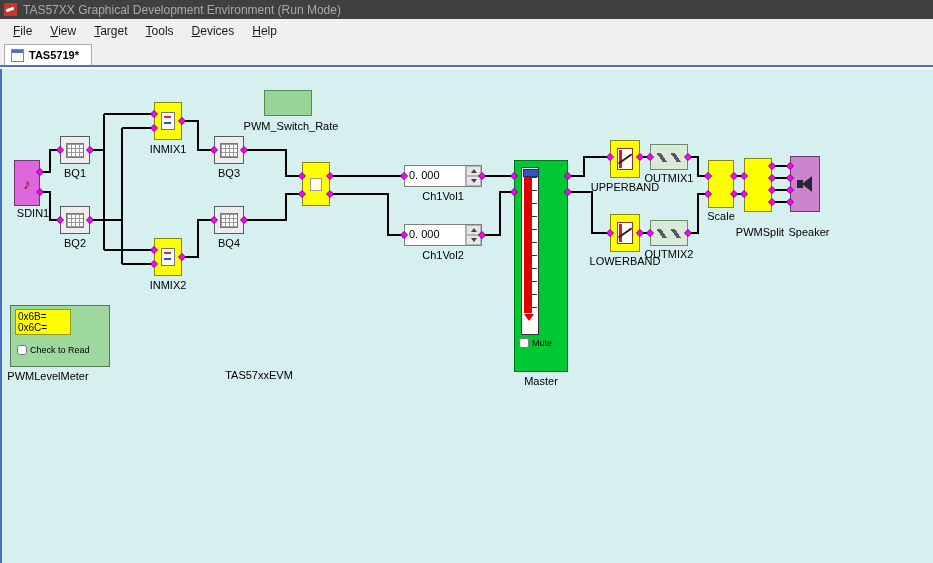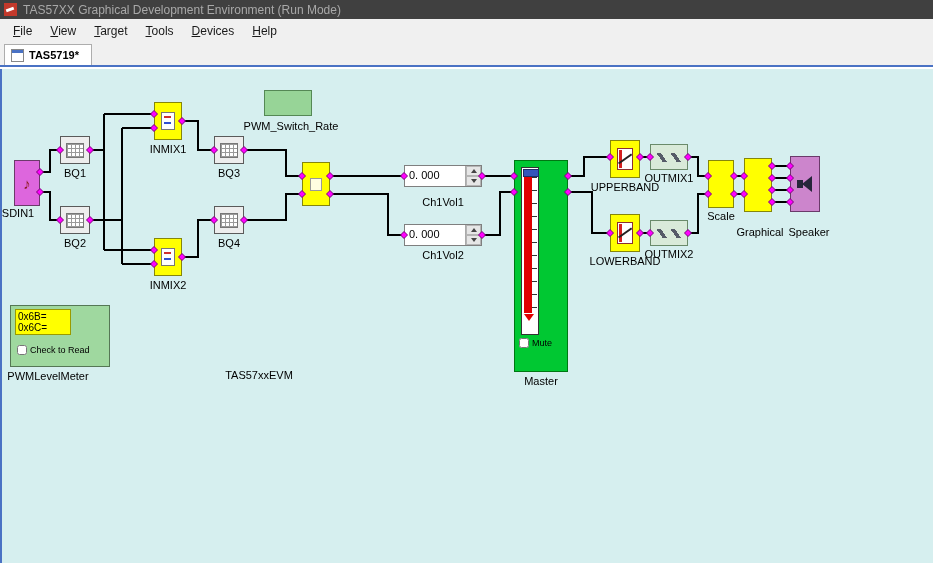--- a/index.html
+++ b/index.html
@@ -120,21 +120,21 @@
       <span class="tab-icon"></span>
       <span class="tab-label">TAS5719*</span>
     </div>
   </div>
 
   <div class="canvas-bg"></div>
 
   <div class="block sdin" style="left:14px;top:160px;width:26px;height:46px;">
     <span class="note">♪</span>
   </div>
-  <div class="blabel" style="left:18px;top:207px;">SDIN1</div>
+  <div class="blabel" style="left:33px;top:207px;">SDIN1</div>
 
   <div class="block bq" style="left:60px;top:136px;width:30px;height:28px;">
     <span class="bq-grid"></span>
   </div>
   <div class="blabel" style="left:75px;top:167px;">BQ1</div>
 
   <div class="block bq" style="left:60px;top:206px;width:30px;height:28px;">
     <span class="bq-grid"></span>
   </div>
   <div class="blabel" style="left:75px;top:237px;">BQ2</div>
@@ -170,21 +170,21 @@
     <span class="vol-val">0. 000</span>
     <span class="spin">
       <span class="spin-btn">
           <i class="tri-up"></i>
         </span>
       <span class="spin-btn">
           <i class="tri-down"></i>
         </span>
     </span>
   </div>
-  <div class="blabel" style="left:443px;top:196px;">Ch1Vol1</div>
+  <div class="blabel" style="left:443px;top:190px;">Ch1Vol1</div>
 
   <div class="volbox" style="left:404px;top:224px;width:78px;height:22px;">
     <span class="vol-val">0. 000</span>
     <span class="spin">
       <span class="spin-btn">
           <i class="tri-up"></i>
         </span>
       <span class="spin-btn">
           <i class="tri-down"></i>
         </span>
@@ -225,21 +225,21 @@
   <div class="block outmix" style="left:650px;top:220px;width:38px;height:26px;">
     <span class="omx"></span>
     <span class="omx"></span>
   </div>
   <div class="blabel" style="left:669px;top:248px;">OUTMIX2</div>
 
   <div class="block yellow" style="left:708px;top:160px;width:26px;height:48px;"></div>
   <div class="blabel" style="left:721px;top:210px;">Scale</div>
 
   <div class="block yellow" style="left:744px;top:158px;width:28px;height:54px;"></div>
-  <div class="blabel" style="left:760px;top:226px;">Graphical</div>
+  <div class="blabel" style="left:760px;top:226px;">PWMSplit</div>
 
   <div class="block speaker" style="left:790px;top:156px;width:30px;height:56px;">
     <span class="spk">
       <span class="spk-box"></span>
         <span class="spk-cone"></span>
     </span>
   </div>
   <div class="blabel" style="left:809px;top:226px;">Speaker</div>
 
   <div class="block plm" style="left:10px;top:305px;width:100px;height:62px;">

